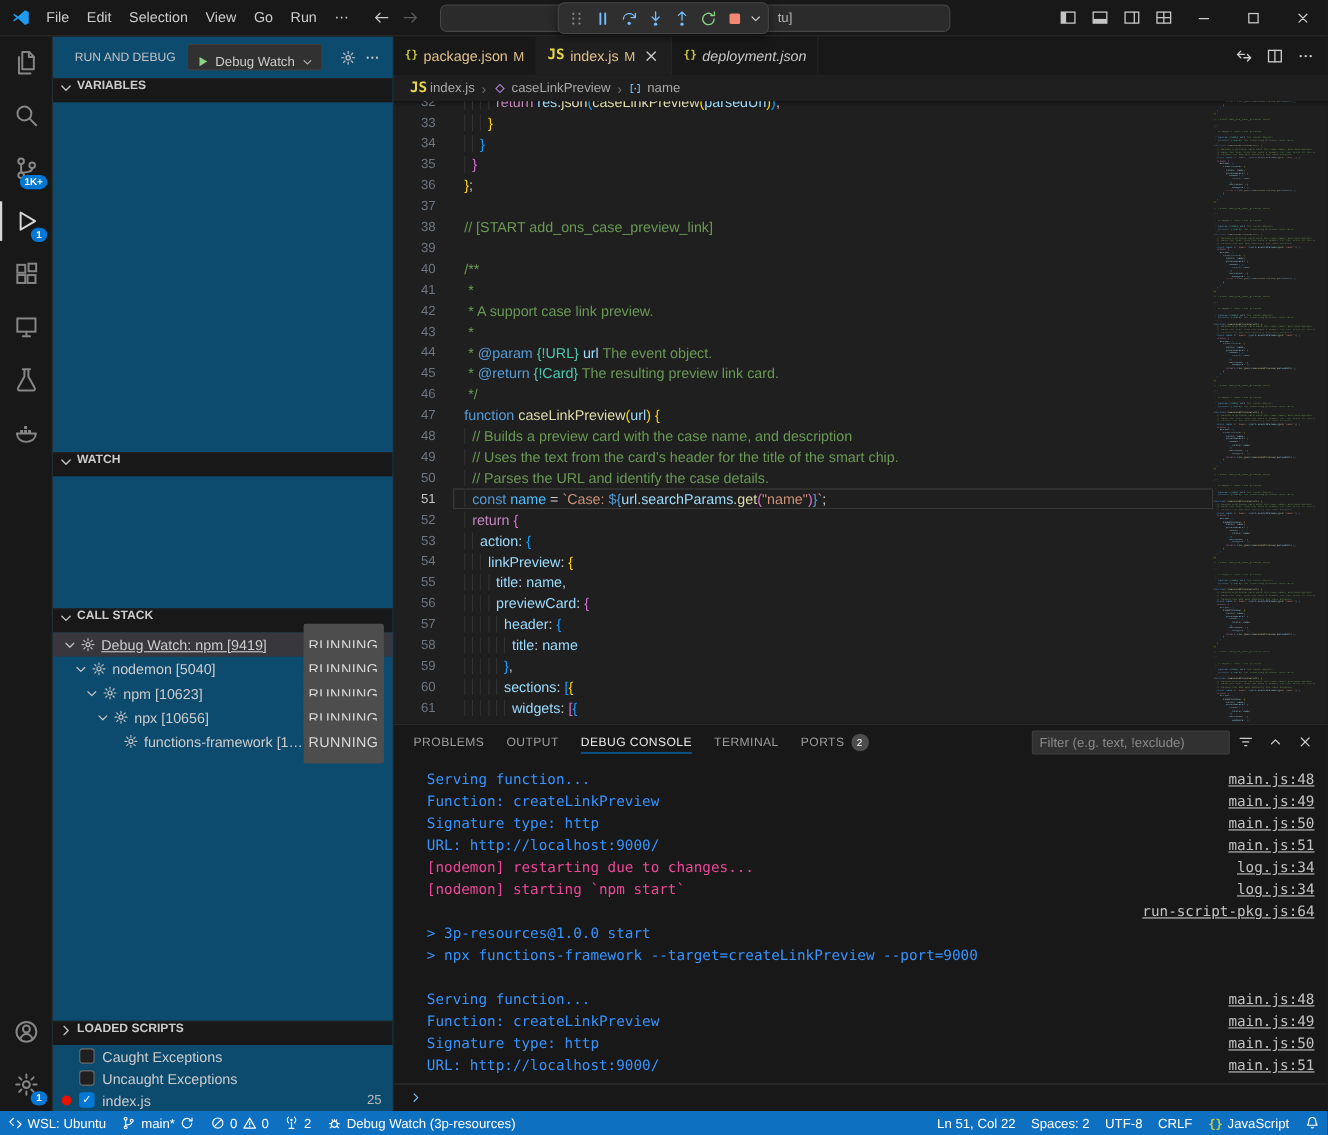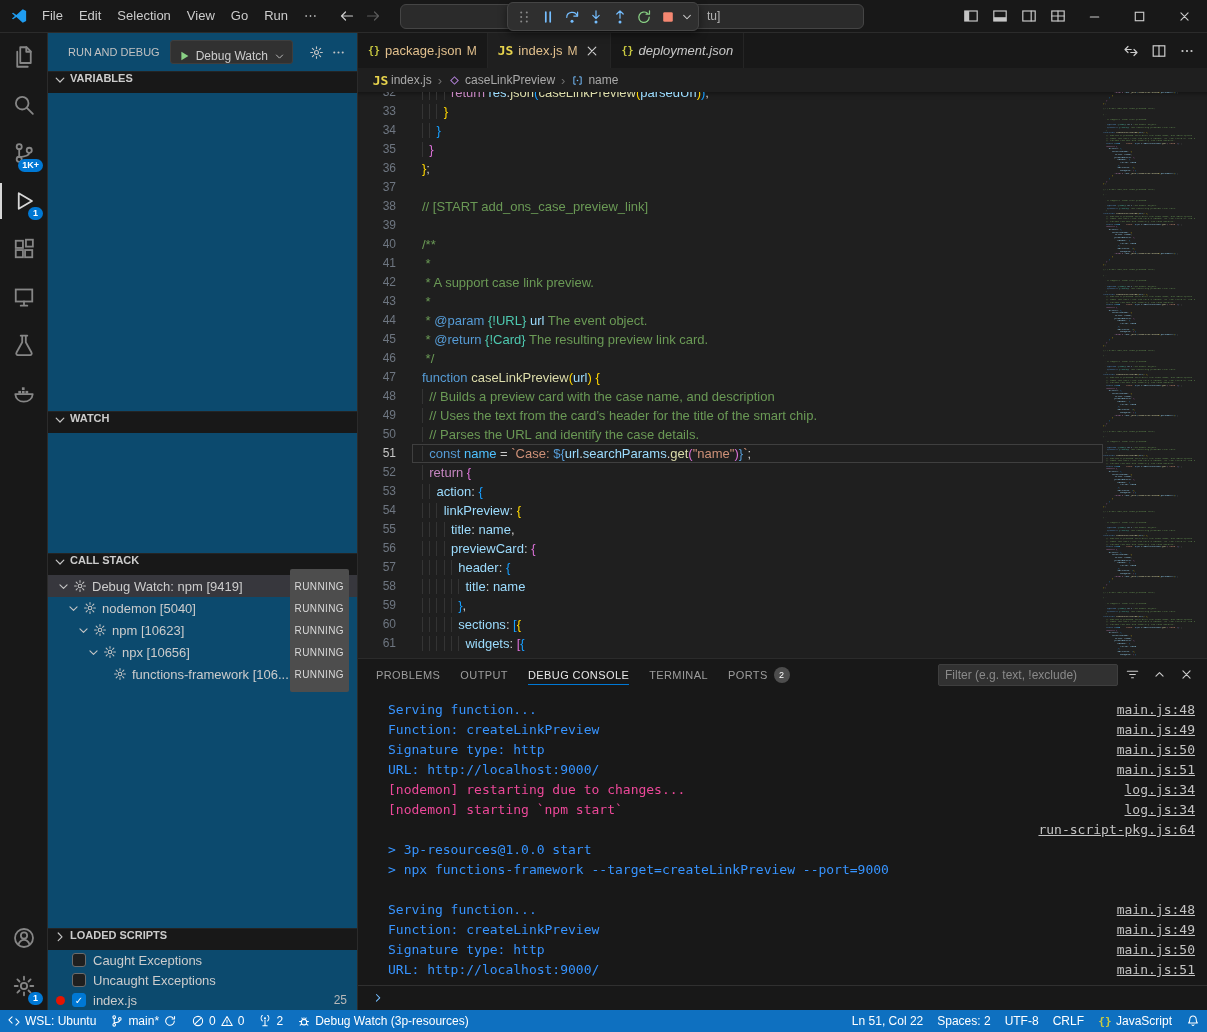--- a/index.html
+++ b/index.html
@@ -58,21 +58,21 @@
     padding-left:4px;border-top:1px solid #242424;background:#181818;gap:2px}
   .sec-head .ch{width:16px;height:16px;color:#c5c5c5;flex:none}
   .sec-body-var{height:318px;flex:none}
   .sec-body-watch{height:120px;flex:none}
   .cs-fill{flex:1}
   .cs-row{height:22px;display:flex;align-items:center;font-size:13px;color:#cccccc;padding-right:8px;white-space:nowrap}
   .cs-row.selected{background:#37373d}
   .cs-row .ch{width:15px;height:15px;color:#c5c5c5;flex:none}
   .cs-row .gear{width:14px;height:14px;color:#c5c5c5;margin:0 5px 0 2px;flex:none}
   .cs-label{overflow:hidden;text-overflow:ellipsis}
-  .run-badge{margin-left:auto;background:#4d4d4d;color:#d8d8d8;font-size:10px;padding:12px 5px;border-radius:2px;
+  .run-badge{margin-left:auto;background:#4d4d4d;color:#d8d8d8;font-size:13px;padding:12px 5px;border-radius:2px;
     letter-spacing:.4px;flex:none}
   .bp-row{height:20px;display:flex;align-items:center;padding:0 10px 0 8px;gap:7px;font-size:13px;color:#cccccc}
   .bp-dot{width:9px;height:9px;border-radius:50%;background:#e51400;flex:none}
   .bp-dot.hidden{visibility:hidden}
   .cb{width:14px;height:14px;border:1px solid #6b6b6b;border-radius:3px;background:#1f1f1f;flex:none;
     display:flex;align-items:center;justify-content:center;font-size:10px;color:#fff}
   .cb.checked{background:#0078d4;border-color:#0078d4}
   .bp-line{margin-left:auto;color:#b8b8b8;font-size:12px}
 
   
@@ -470,21 +470,21 @@
 
       <div class="sec-head">
         <span class="ch ico">
             <svg viewBox="0 0 16 16">
               <path d="M4.2 6.2L8 10l3.8-3.8" fill="none" stroke="currentColor" stroke-width="1.2" stroke-linecap="round" stroke-linejoin="round"></path>
             </svg>
           </span>
         <span>CALL STACK</span>
       </div>
       <div>
-          <div class="cs-row selected" style="padding-left: 8px;">
+          <div class="cs-row selected" style="padding-left: 8px; text-decoration: underline;">
             <span class="ico ch">
               <svg viewBox="0 0 16 16">
                 <path d="M4.2 6.2L8 10l3.8-3.8" fill="none" stroke="currentColor" stroke-width="1.2" stroke-linecap="round" stroke-linejoin="round"></path>
               </svg>
             </span>
             <span class="ico gear">
               <svg viewBox="0 0 16 16">
                 <circle cx="8" cy="8" r="2.1" fill="none" stroke="currentColor" stroke-width="1.2"></circle>
                 <path d="M8 1.8v2 M8 12.2v2 M1.8 8h2 M12.2 8h2 M3.6 3.6l1.4 1.4 M11 11l1.4 1.4 M12.4 3.6L11 5 M5 11l-1.4 1.4" fill="none" stroke="currentColor" stroke-width="1.2" stroke-linecap="round" stroke-linejoin="round"></path>
               </svg>

